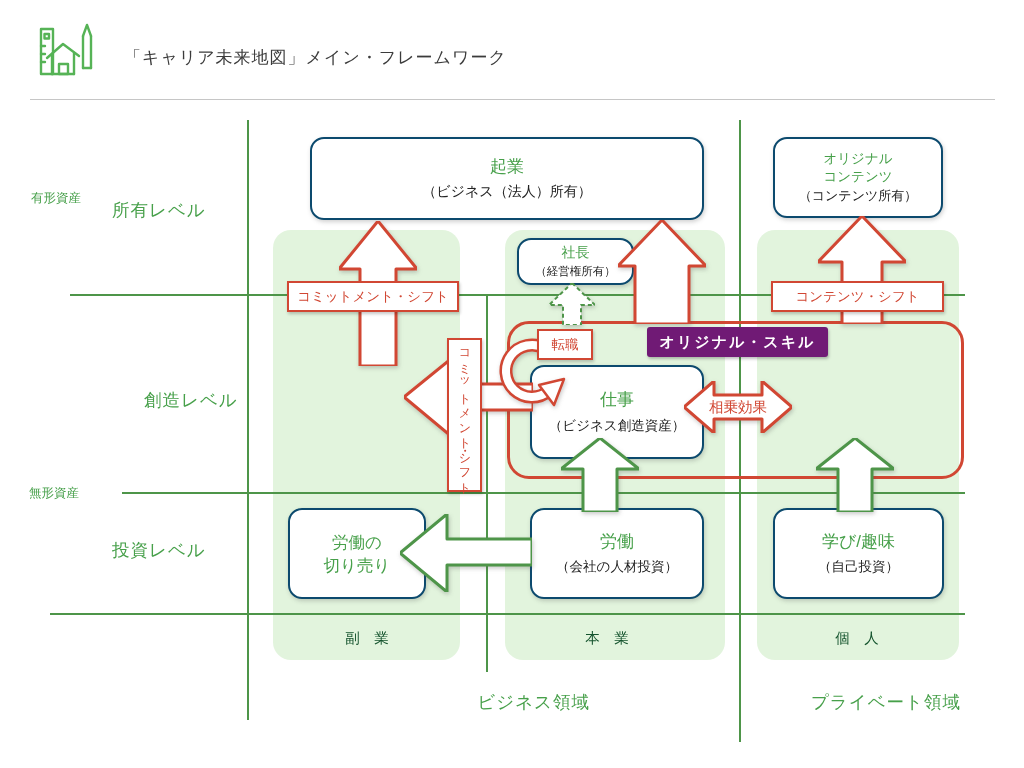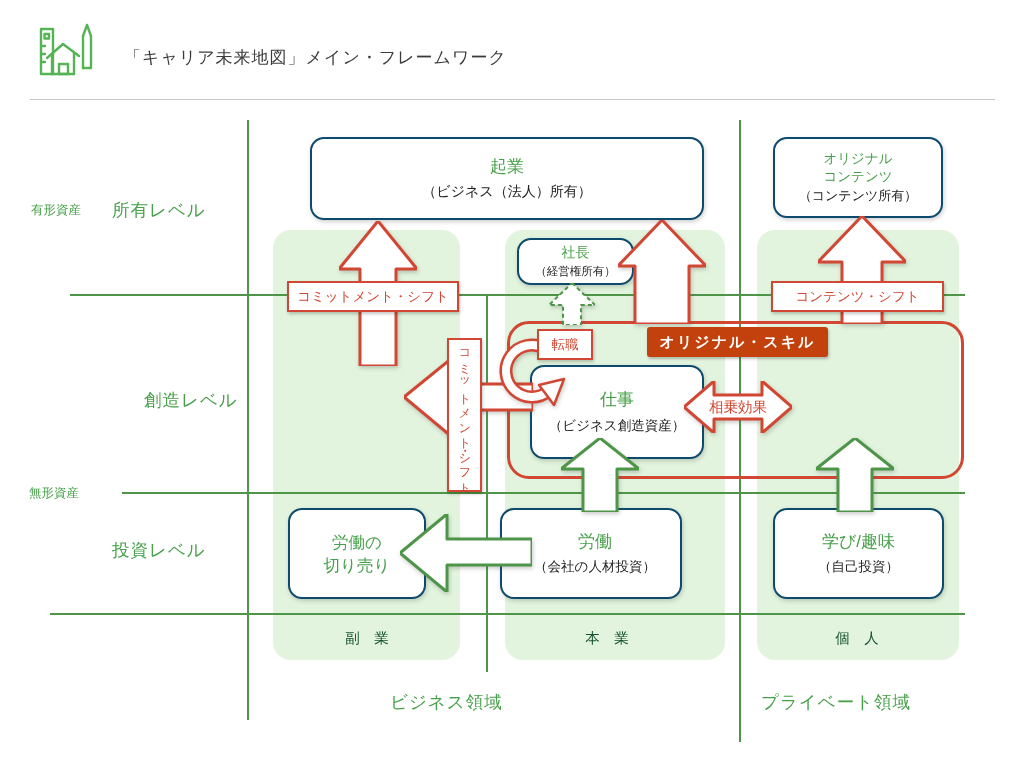--- a/index.html
+++ b/index.html
@@ -15,40 +15,40 @@
   .hdr-title{position:absolute;left:124px;top:46px;font-size:17px;color:#3b3b3b;letter-spacing:1px;}
   .hdr-divider{position:absolute;left:30px;top:99px;width:965px;height:1px;background:#c6c6c6;}
 
   
   .band{position:absolute;background:#e2f4dd;border-radius:18px;z-index:1;}
   .hline,.vline{position:absolute;background:#4e9549;z-index:10;}
   .rowlabel{position:absolute;color:#47a04a;z-index:15;white-space:nowrap;}
   .rowlabel.small{font-size:12.5px;}
   .rowlabel.big{font-size:17.5px;letter-spacing:1px;}
   .collabel{position:absolute;color:#14532d;font-size:14.5px;text-align:center;z-index:15;white-space:nowrap;}
-  .arealabel{position:absolute;color:#47a04a;font-size:17.5px;text-align:left;z-index:15;white-space:nowrap;letter-spacing:1px;}
+  .arealabel{position:absolute;color:#47a04a;font-size:17.5px;text-align:right;z-index:15;white-space:nowrap;letter-spacing:1px;}
 
   
   .gbox{position:absolute;background:#fff;border:2px solid #0c4a6e;border-radius:14px;
         display:flex;flex-direction:column;align-items:center;justify-content:center;
         box-shadow:1px 2px 4px rgba(70,70,70,.25);z-index:30;text-align:left;}
   .gbox .t{color:#47a04a;font-size:17px;line-height:1.35;white-space:nowrap;}
   .gbox .s{color:#222;font-size:13.5px;margin-top:5px;white-space:nowrap;}
   .gbox.sm .t{font-size:13.5px;line-height:1.3;}
   .gbox.sm .s{font-size:12px;margin-top:2px;}
   .gbox.xs .t{font-size:14px;}
   .gbox.xs .s{font-size:11.5px;margin-top:1px;}
 
   
   .redframe{position:absolute;border:3px solid #d14733;border-radius:22px;z-index:20;}
   .redlabel{position:absolute;background:#fff;border:2px solid #d14733;color:#d14733;
             display:flex;align-items:center;justify-content:center;font-size:13.5px;
             box-shadow:1px 2px 3px rgba(0,0,0,.22);z-index:60;white-space:nowrap;}
   .redlabel.vert{writing-mode:vertical-rl;text-orientation:upright;font-size:12px;letter-spacing:1px;padding:4px 0;}
-  .redfill{position:absolute;background:#c2410c;color:#fff;display:flex;align-items:center;justify-content:center;
+  .redfill{position:absolute;background:#701a75;color:#fff;display:flex;align-items:center;justify-content:center;
            font-size:15px;font-weight:bold;letter-spacing:2px;border-radius:3px;
            box-shadow:1px 2px 3px rgba(0,0,0,.25);z-index:50;white-space:nowrap;}
   .redtext{position:absolute;color:#d14733;font-size:14.5px;text-align:center;z-index:61;white-space:nowrap;}
 
   .arrow{position:absolute;z-index:40;filter:drop-shadow(1px 2px 2px rgba(80,80,80,.3));}
   .arrow svg{display:block;}
 </style>
 </head>
 <body>
 
@@ -77,21 +77,21 @@
   <div class="band" style="left:505px;top:230px;width:220px;height:430px;"></div>
   <div class="band" style="left:757px;top:230px;width:202px;height:430px;"></div>
 
   <div class="vline" style="left:247px;top:120px;width:2px;height:600px;"></div>
   <div class="vline" style="left:486px;top:294px;width:2px;height:378px;"></div>
   <div class="vline" style="left:739px;top:120px;width:2px;height:622px;"></div>
   <div class="hline" style="left:70px;top:294px;width:895px;height:2px;"></div>
   <div class="hline" style="left:122px;top:492px;width:843px;height:2px;"></div>
   <div class="hline" style="left:50px;top:613px;width:915px;height:2px;"></div>
 
-  <div class="rowlabel small" style="left:31px;top:202px;">有形資産</div>
+  <div class="rowlabel small" style="left:31px;top:190px;">有形資産</div>
   <div class="rowlabel big" style="left:112px;top:198px;">所有レベル</div>
   <div class="rowlabel big" style="left:112px;top:388px;margin-left:32px;">創造レベル</div>
   <div class="rowlabel small" style="left:29px;top:485px;">無形資産</div>
   <div class="rowlabel big" style="left:112px;top:538px;">投資レベル</div>
 
   <div class="redframe" style="left:507px;top:321px;width:451px;height:152px;"></div>
 
   <div class="gbox" style="left:310px;top:137px;width:390px;height:79px;">
     <div class="t">起業</div>
     <div class="s" style="font-size:14px;">（ビジネス（法人）所有）</div>
@@ -113,21 +113,21 @@
     <div class="t">仕事</div>
     <div class="s">（ビジネス創造資産）</div>
   </div>
 
 
   <div class="gbox" style="left:288px;top:508px;width:134px;height:87px;">
     <div class="t" style="font-size:16.5px;">労働の</div>
     <div class="t" style="font-size:16.5px;">切り売り</div>
   </div>
 
-  <div class="gbox" style="left:500px;top:508px;width:170px;height:87px;padding-left:8px;">
+  <div class="gbox" style="left:530px;top:508px;width:170px;height:87px;">
     <div class="t">労働</div>
     <div class="s">（会社の人材投資）</div>
   </div>
 
   <div class="gbox" style="left:773px;top:508px;width:167px;height:87px;">
     <div class="t">学び/趣味</div>
     <div class="s">（自己投資）</div>
   </div>
 
   <div class="arrow" style="left:339px;top:221px;">

